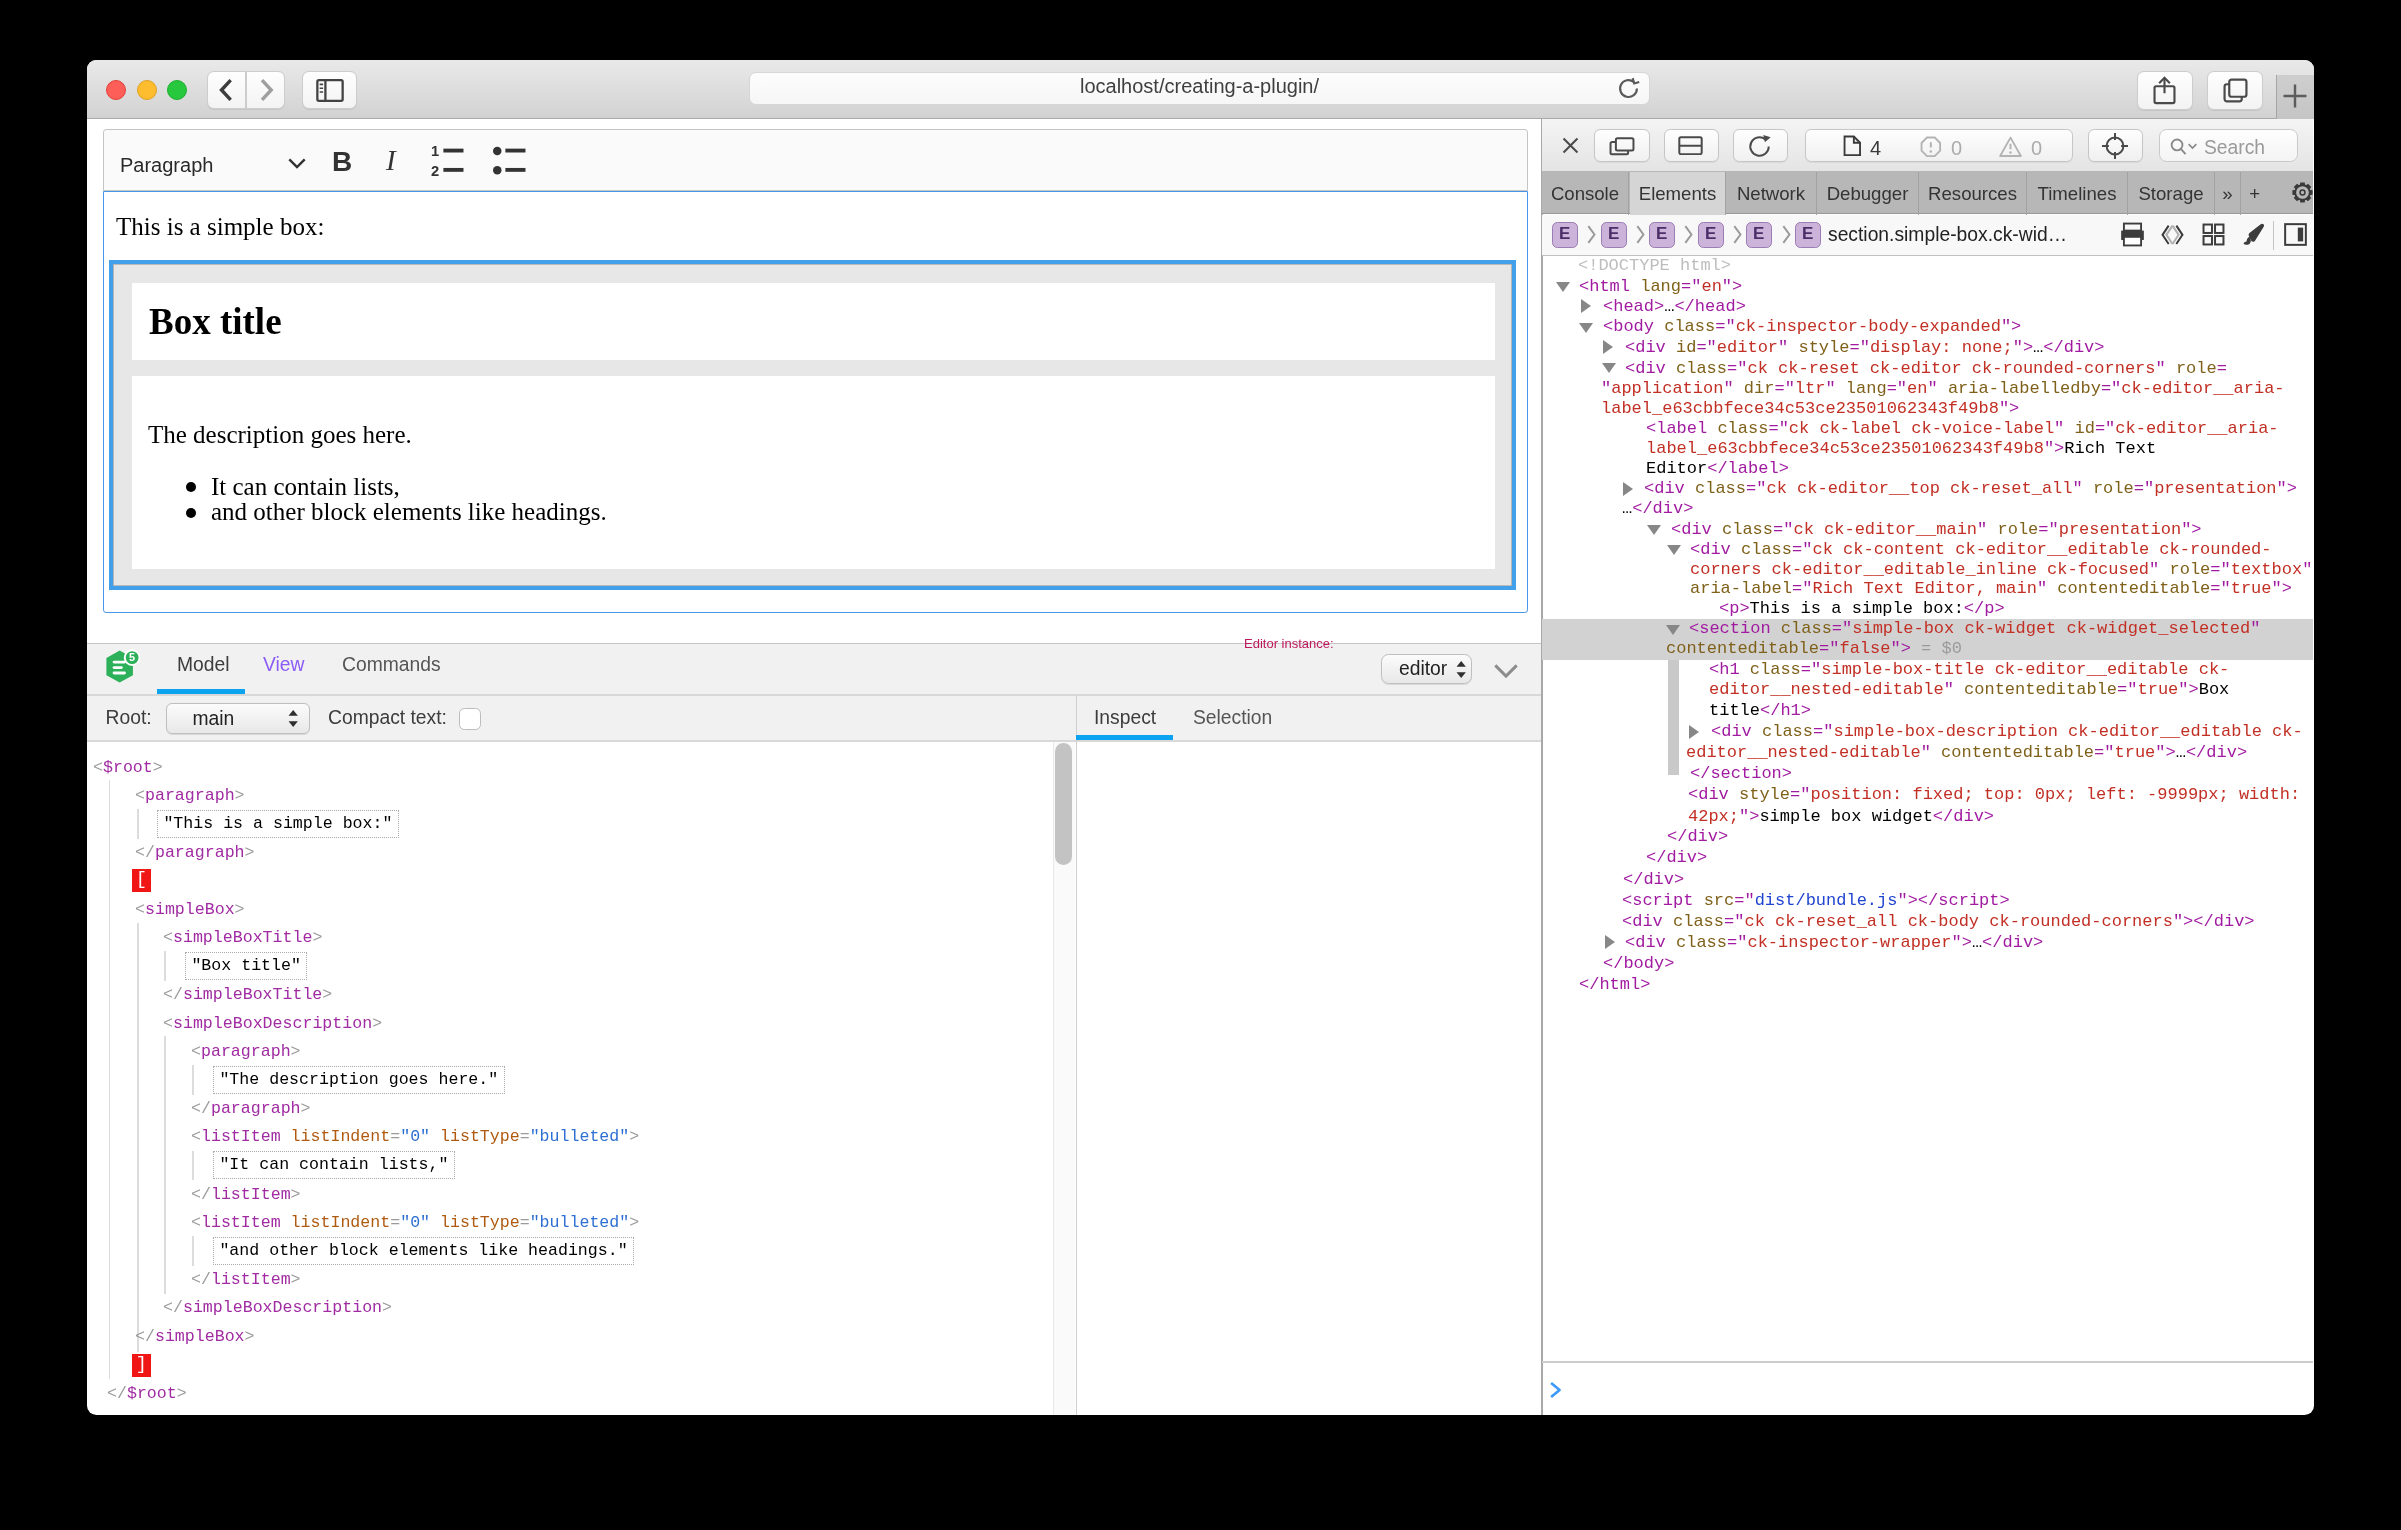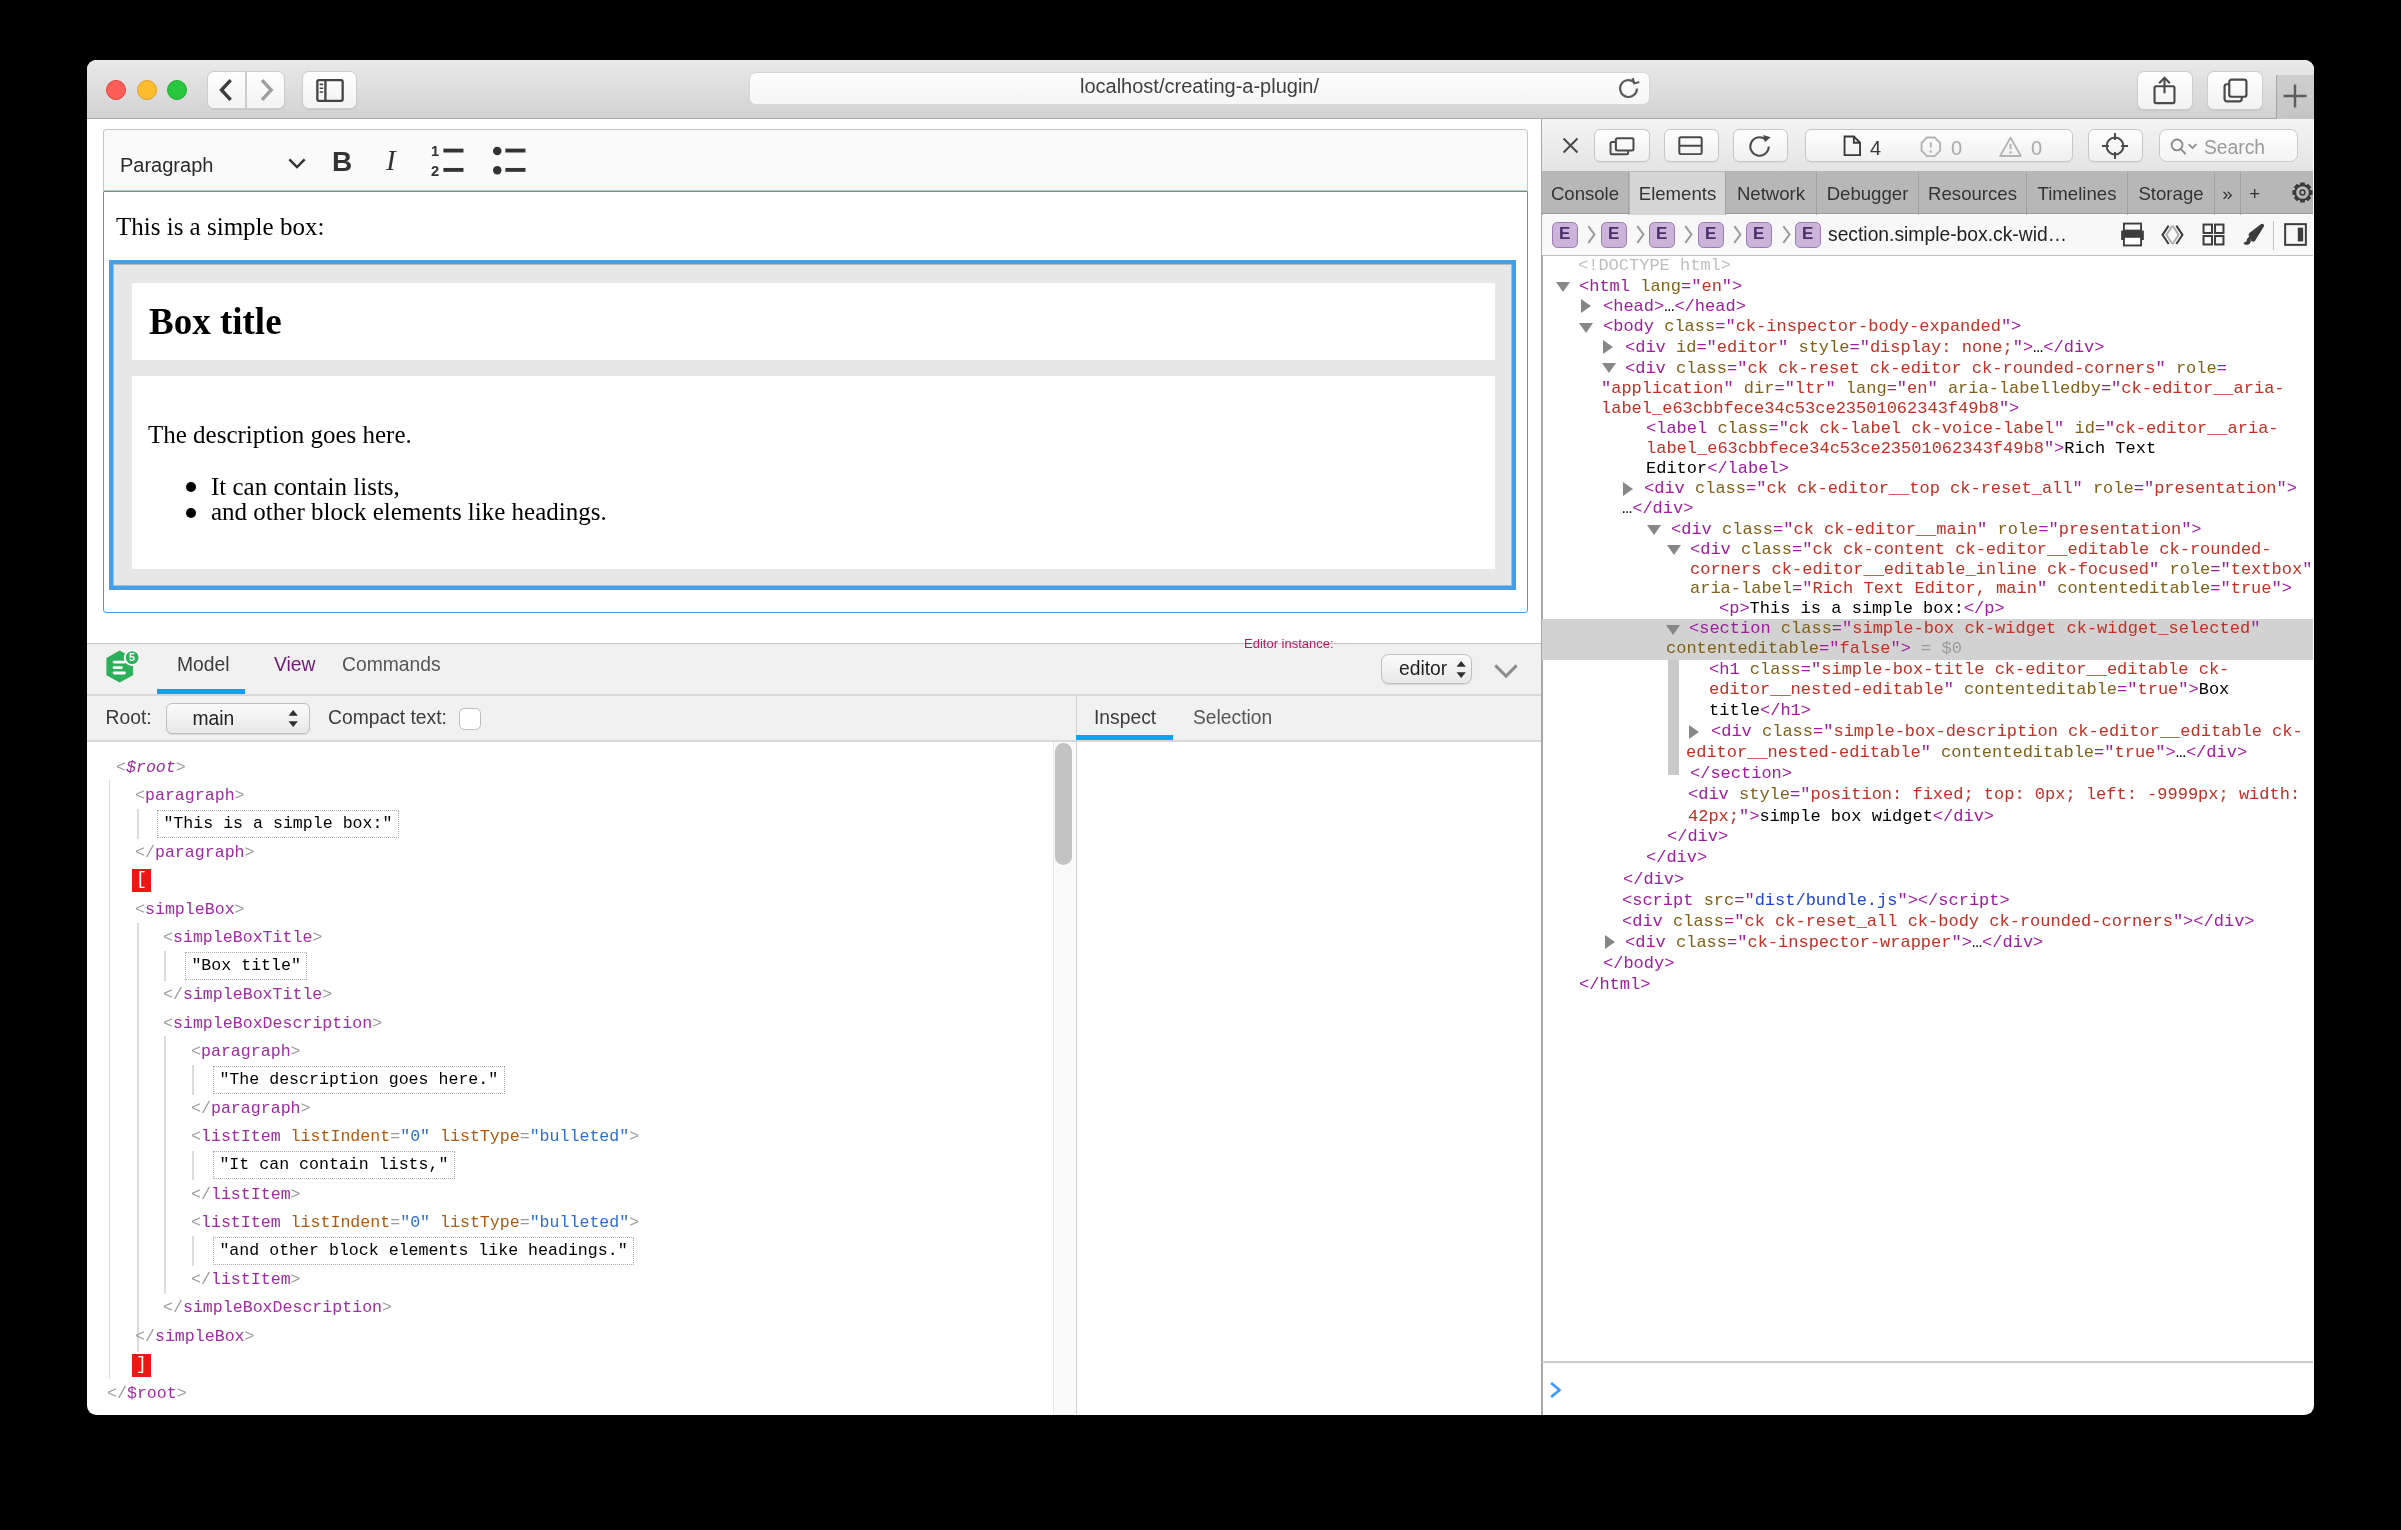--- a/index.html
+++ b/index.html
@@ -105,21 +105,21 @@
 <div class="abs" style="left:0px;top:680px;width:1454px;height:1.5px;background:#d8d8d8;"></div>
 <svg class="abs" style="left:17px;top:589px;" width="36" height="39" viewBox="0 0 46 50">
       <path d="M20 2 L37 11.5 V33.5 L20 43 L3 33.5 V11.5 Z" fill="#2cb05a"></path>
 <rect x="11" y="15" width="17" height="3.6" rx="1.8" fill="#fff"></rect>
 <rect x="11" y="22" width="13" height="3.6" rx="1.8" fill="#fff"></rect>
 <rect x="11" y="29" width="17" height="3.6" rx="1.8" fill="#fff"></rect>
 <circle cx="36" cy="11" r="9.5" fill="#2cb05a" stroke="#fff" stroke-width="2.5"></circle>
 <text x="36" y="16" font-size="14" font-weight="bold" fill="#fff" text-anchor="middle" font-family="Liberation Sans">5</text>
     </svg>
 <div class="abs" style="left:90px;top:593px;font-size:19.3px;color:#3c3c3c;line-height:23px;white-space:pre;">Model</div>
-<div class="abs" style="left:176px;top:593px;font-size:19.3px;color:#701a75;line-height:23px;white-space:pre;margin-left:11px;">View</div>
+<div class="abs" style="left:176px;top:593px;font-size:19.3px;color:#8b5cf6;line-height:23px;white-space:pre;">View</div>
 <div class="abs" style="left:255px;top:593px;font-size:19.3px;color:#555;line-height:23px;white-space:pre;">Commands</div>
 <div class="blueline" style="left:70px;top:629px;width:88px;"></div>
 <div class="abs" style="left:1157px;top:572px;font-size:13px;color:#be185d;line-height:23px;white-space:pre;">Editor instance:</div>
 <div class="pill" style="left:1294px;top:594px;width:91px;height:30px;">
       <span style="position:absolute;left:17px;top:3.1px;font-size:19.3px;color:#222;">editor</span>
     </div>
 <svg class="abs" style="left:1368px;top:599px;" width="12.4" height="21" viewBox="0 0 16 27">
       <path d="M2 10 L8 2.5 L14 10 Z" fill="#2f2f2f"></path>
       <path d="M2 17 L8 24.5 L14 17 Z" fill="#2f2f2f"></path>
     </svg>
@@ -141,21 +141,21 @@
 <div class="abs" style="left:1106px;top:646px;font-size:19.3px;color:#555;line-height:23px;white-space:pre;">Selection</div>
 <div class="blueline" style="left:989px;top:675px;width:97px;"></div>
 <div class="guide" style="left:21.7px;top:720px;height:599px;"></div>
 <div class="guide" style="left:50px;top:749px;height:30px;"></div>
 <div class="guide" style="left:50px;top:863px;height:429px;"></div>
 <div class="guide" style="left:77px;top:891px;height:30px;"></div>
 <div class="guide" style="left:77px;top:976px;height:258px;"></div>
 <div class="guide" style="left:105px;top:1005px;height:30px;"></div>
 <div class="guide" style="left:105px;top:1091px;height:29px;"></div>
 <div class="guide" style="left:105px;top:1176px;height:30px;"></div>
-<div class="mrow" style="left:29px;top:696px;font-style:italic;"><span class="mg">&lt;</span><span class="mt">$root</span><span class="mg">&gt;</span></div>
+<div class="mrow" style="left:6px;top:696px;"><span class="mg">&lt;</span><span class="mt">$root</span><span class="mg">&gt;</span></div>
 <div class="mrow" style="left:48px;top:724px;"><span class="mg">&lt;</span><span class="mt">paragraph</span><span class="mg">&gt;</span></div>
 <div class="mrow" style="left:48px;top:781px;"><span class="mg">&lt;/</span><span class="mt">paragraph</span><span class="mg">&gt;</span></div>
 <div class="mrow" style="left:48px;top:838px;"><span class="mg">&lt;</span><span class="mt">simpleBox</span><span class="mg">&gt;</span></div>
 <div class="mrow" style="left:76px;top:866px;"><span class="mg">&lt;</span><span class="mt">simpleBoxTitle</span><span class="mg">&gt;</span></div>
 <div class="mrow" style="left:76px;top:923px;"><span class="mg">&lt;/</span><span class="mt">simpleBoxTitle</span><span class="mg">&gt;</span></div>
 <div class="mrow" style="left:76px;top:952px;"><span class="mg">&lt;</span><span class="mt">simpleBoxDescription</span><span class="mg">&gt;</span></div>
 <div class="mrow" style="left:104px;top:980px;"><span class="mg">&lt;</span><span class="mt">paragraph</span><span class="mg">&gt;</span></div>
 <div class="mrow" style="left:104px;top:1037px;"><span class="mg">&lt;/</span><span class="mt">paragraph</span><span class="mg">&gt;</span></div>
 <div class="mrow" style="left:104px;top:1065px;"><span class="mg">&lt;</span><span class="mt">listItem</span> <span class="ma">listIndent</span><span class="mg">=</span><span class="mv">"0"</span> <span class="ma">listType</span><span class="mg">=</span><span class="mv">"bulleted"</span><span class="mg">&gt;</span></div>
 <div class="mrow" style="left:104px;top:1123px;"><span class="mg">&lt;/</span><span class="mt">listItem</span><span class="mg">&gt;</span></div>

